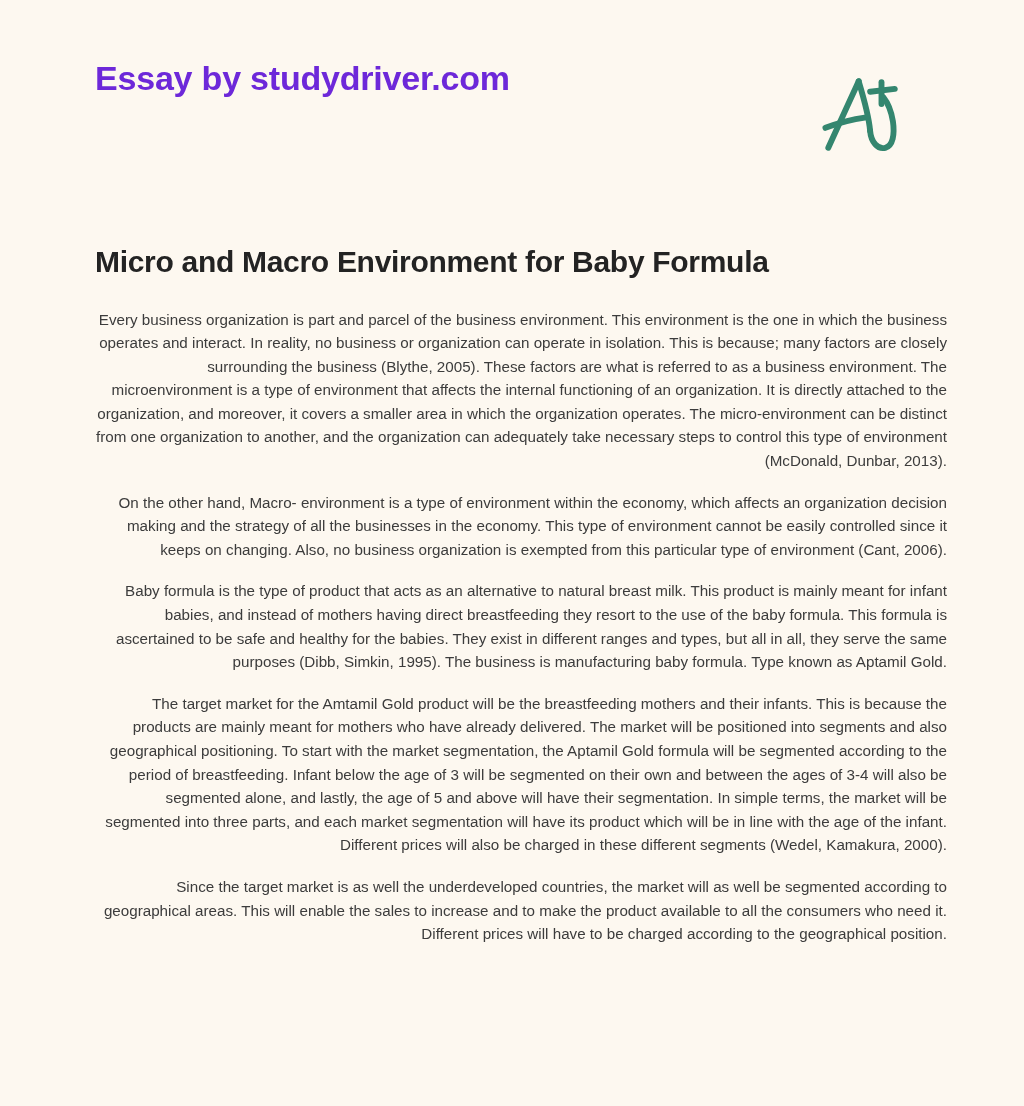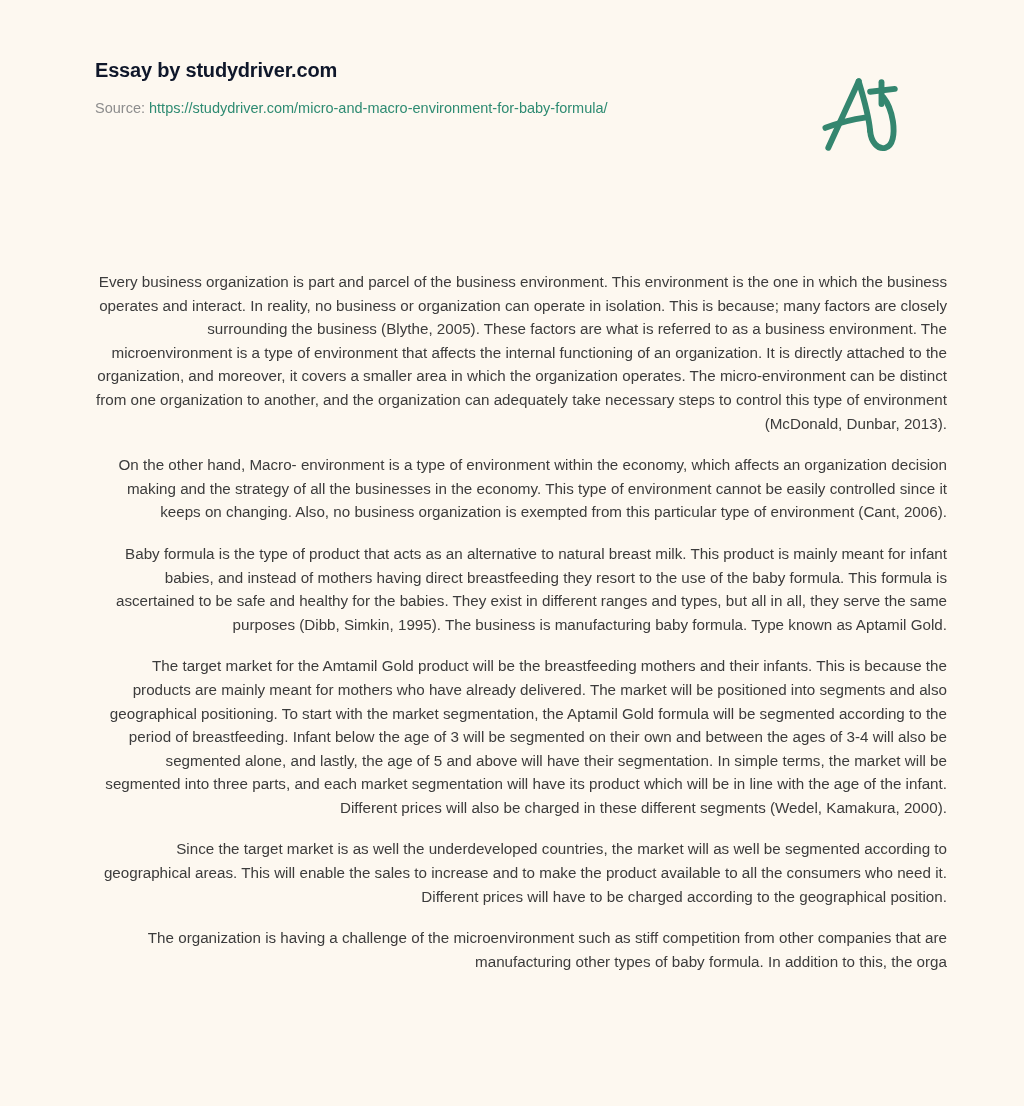--- a/index.html
+++ b/index.html
@@ -33,23 +33,23 @@
   }
 
   .header-text {
     position: absolute;
     left: 95px;
     top: 58px;
     width: 700px;
   }
 
   .essay-by {
-    font-size: 20px;
+    font-size: 34px;
     font-weight: bold;
-    color: #0f172a;
+    color: #6d28d9;
     letter-spacing: -0.2px;
     line-height: 1.2;
     margin: 0;
     white-space: nowrap;
   }
 
   .source-line {
     margin-top: 17px;
     font-size: 14.5px;
     line-height: 1.3;
@@ -115,24 +115,20 @@
 </head>
 <body>
 
 <div class="page">
 
   <div class="header">
 
     <div class="header-text">
       <div class="essay-by">Essay by studydriver.com</div>
 
-      <div class="source-line">
-        <span class="source-label">Source:</span>
-        <a class="source-url" href="#">https://studydriver.com/micro-and-macro-environment-for-baby-formula/</a>
-      </div>
     </div>
 
     <div class="logo">
       <svg viewBox="0 0 100 100" xmlns="http://www.w3.org/2000/svg">
         <g fill="none" stroke="#34866f" stroke-width="6.2" stroke-linecap="round" stroke-linejoin="round">
 
           <path d="M14 84 C22 66, 36 36, 46 14"></path>
 
           <path d="M46 14 C52 34, 57 54, 58 66"></path>
 
@@ -143,24 +139,24 @@
           <path d="M70 15 L70 38"></path>
 
           <path d="M58 25 L84 22"></path>
         </g>
       </svg>
     </div>
 
   </div>
 
   <div class="article">
+    <h1 class="article-title">Micro and Macro Environment for Baby Formula</h1>
 
     <div class="article-body">
       <p>Every business organization is part and parcel of the business environment. This environment is the one in which the business operates and interact. In reality, no business or organization can operate in isolation. This is because; many factors are closely surrounding the business (Blythe, 2005). These factors are what is referred to as a business environment. The microenvironment is a type of environment that affects the internal functioning of an organization. It is directly attached to the organization, and moreover, it covers a smaller area in which the organization operates. The micro-environment can be distinct from one organization to another, and the organization can adequately take necessary steps to control this type of environment (McDonald, Dunbar, 2013).</p>
       <p>On the other hand, Macro- environment is a type of environment within the economy, which affects an organization decision making and the strategy of all the businesses in the economy. This type of environment cannot be easily controlled since it keeps on changing. Also, no business organization is exempted from this particular type of environment (Cant, 2006).</p>
       <p>Baby formula is the type of product that acts as an alternative to natural breast milk. This product is mainly meant for infant babies, and instead of mothers having direct breastfeeding they resort to the use of the baby formula. This formula is ascertained to be safe and healthy for the babies. They exist in different ranges and types, but all in all, they serve the same purposes (Dibb, Simkin, 1995). The business is manufacturing baby formula. Type known as Aptamil Gold.</p>
       <p>The target market for the Amtamil Gold product will be the breastfeeding mothers and their infants. This is because the products are mainly meant for mothers who have already delivered. The market will be positioned into segments and also geographical positioning. To start with the market segmentation, the Aptamil Gold formula will be segmented according to the period of breastfeeding. Infant below the age of 3 will be segmented on their own and between the ages of 3-4 will also be segmented alone, and lastly, the age of 5 and above will have their segmentation. In simple terms, the market will be segmented into three parts, and each market segmentation will have its product which will be in line with the age of the infant. Different prices will also be charged in these different segments (Wedel, Kamakura, 2000).</p>
       <p>Since the target market is as well the underdeveloped countries, the market will as well be segmented according to geographical areas. This will enable the sales to increase and to make the product available to all the consumers who need it. Different prices will have to be charged according to the geographical position.</p>
-      <p>The organization is having a challenge of the microenvironment such as stiff competition from other companies that are manufacturing other types of baby formula. In addition to this, the orga</p>
     </div>
   </div>
 
 </div>
 
 </body></html>

